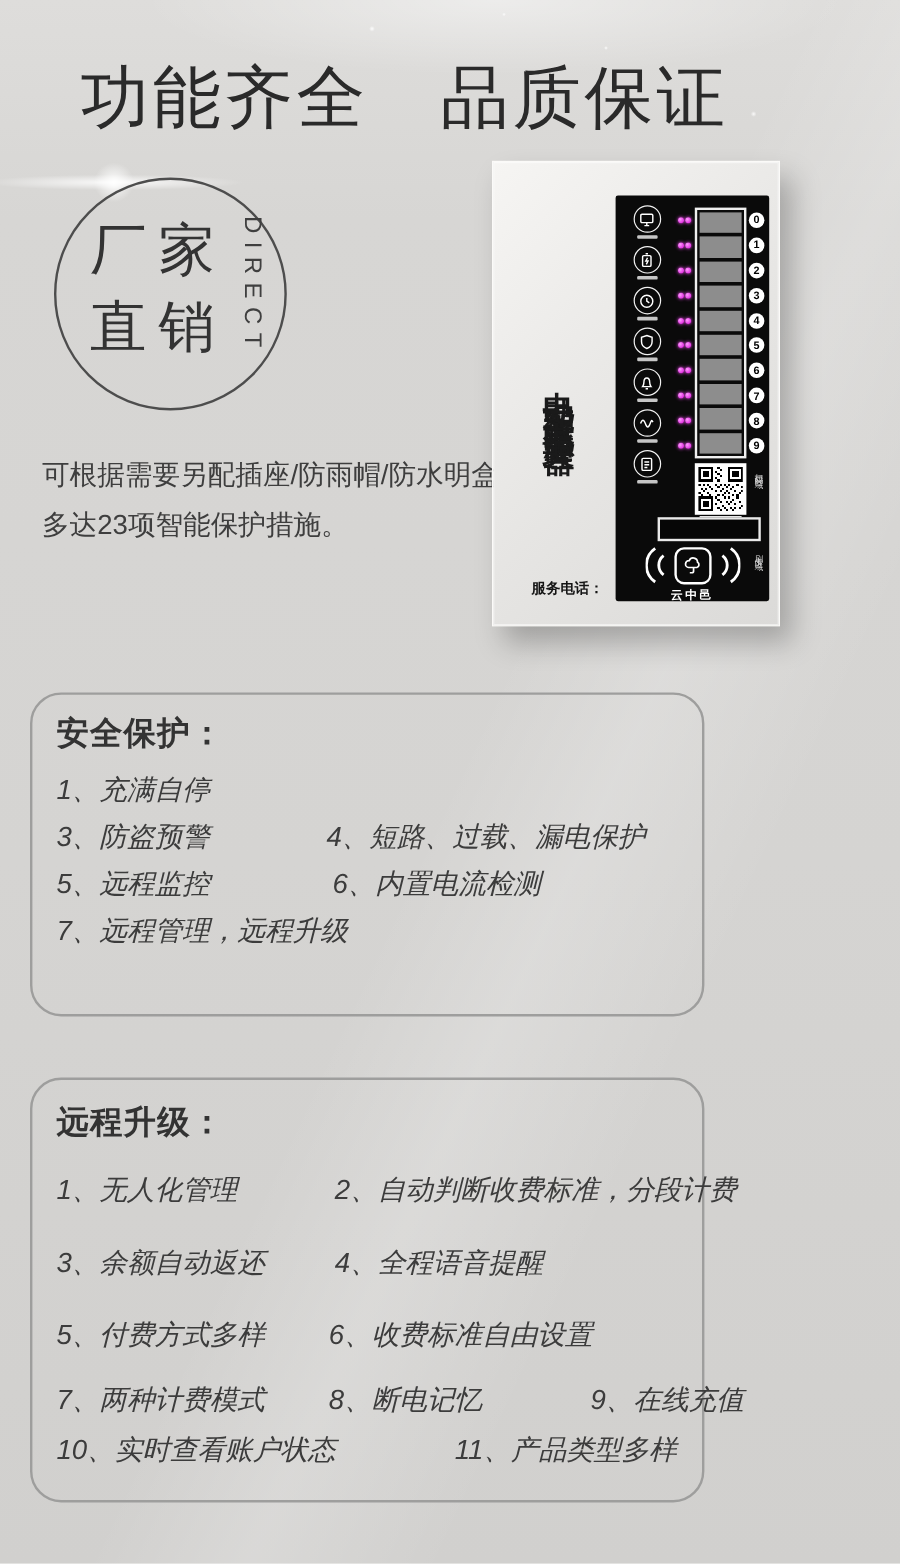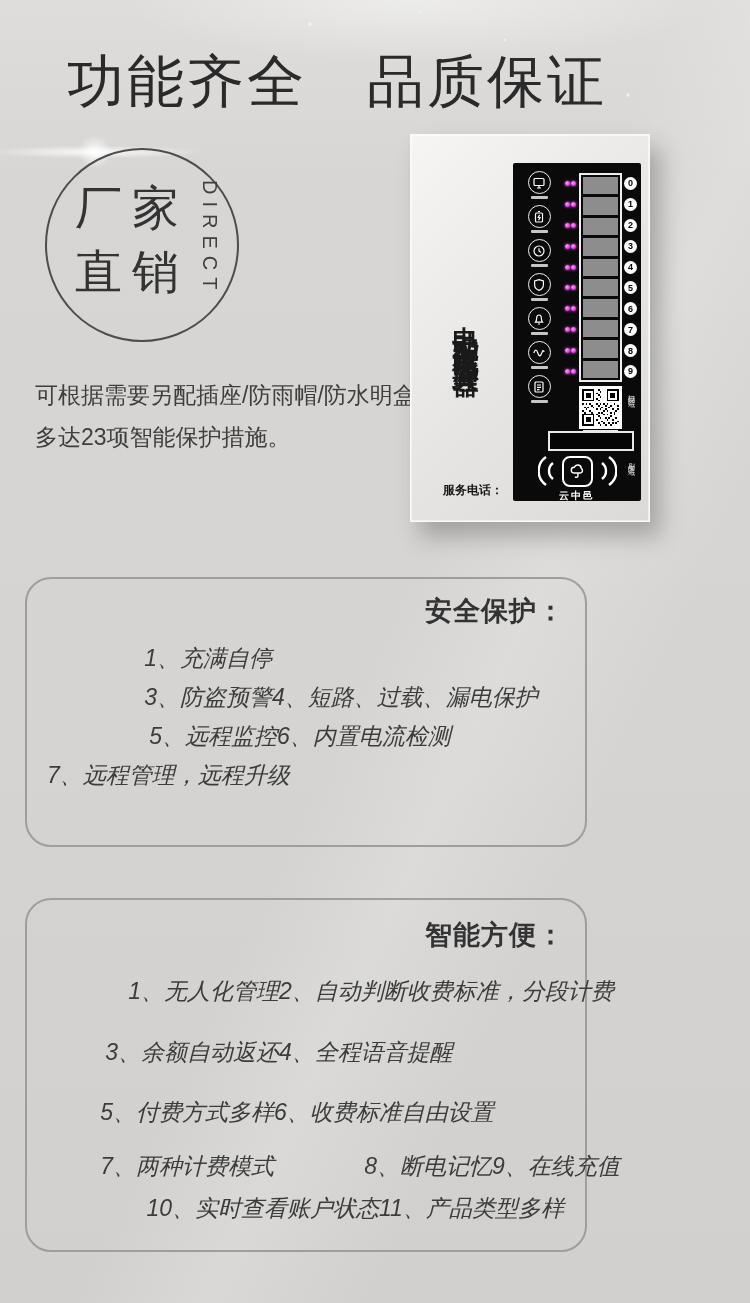--- a/index.html
+++ b/index.html
@@ -68,21 +68,21 @@
   .display-slot{position:absolute;left:35px;top:268px;width:86px;height:20px;
     border:2px solid #e9e9e9;background:#060606;box-sizing:border-box;}
   .logo{position:absolute;left:6px;top:291px;width:116px;display:flex;align-items:center;justify-content:center;gap:4px;}
   .logo-square{width:31px;height:31px;border:2px solid #fff;border-radius:8px;box-sizing:border-box;
     display:flex;align-items:center;justify-content:center;}
   .brand{position:absolute;left:0;top:326px;width:128px;text-align:center;
     font-size:10px;font-weight:700;color:#fff;letter-spacing:2px;}
 
   
   .fbox{position:absolute;left:25px;width:562px;border:2px solid #9e9e9d;border-radius:26px;
-    box-sizing:border-box;padding:14px 20px 0;text-align:right;}
+    box-sizing:border-box;padding:14px 20px 0;}
   .fbox-h{font-size:27px;font-weight:600;color:#333;letter-spacing:1px;}
   .row{display:flex;margin-top:12px;font-size:23px;color:#3c3c3c;line-height:27px;white-space:nowrap;}
   .row span{display:inline-block;font-style:italic;}
   .c1{flex:0 0 auto;}
 </style>
 </head>
 <body>
 
 <div class="bg-sparkles"></div>
 
@@ -284,21 +284,21 @@
   <div class="row">
     <span class="c1" style="width:230px;">5、远程监控</span>
     <span>6、内置电流检测</span>
   </div>
   <div class="row">
     <span>7、远程管理，远程升级</span>
   </div>
 </div>
 
 <div class="fbox" style="top:898px;height:354px;padding-top:17px;">
-  <div class="fbox-h">智能方便：</div>
+  <div class="fbox-h">远程升级：</div>
   <div class="row" style="margin-top:25px;">
     <span class="c1" style="width:232px;">1、无人化管理</span>
     <span>2、自动判断收费标准，分段计费</span>
   </div>
   <div class="row" style="margin-top:34px;">
     <span class="c1" style="width:232px;">3、余额自动返还</span>
     <span>4、全程语音提醒</span>
   </div>
   <div class="row" style="margin-top:33px;">
     <span class="c1" style="width:227px;">5、付费方式多样</span>

